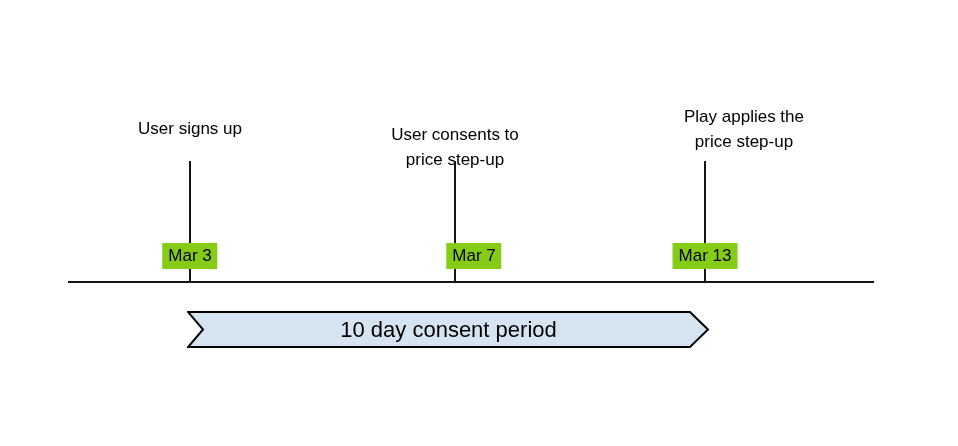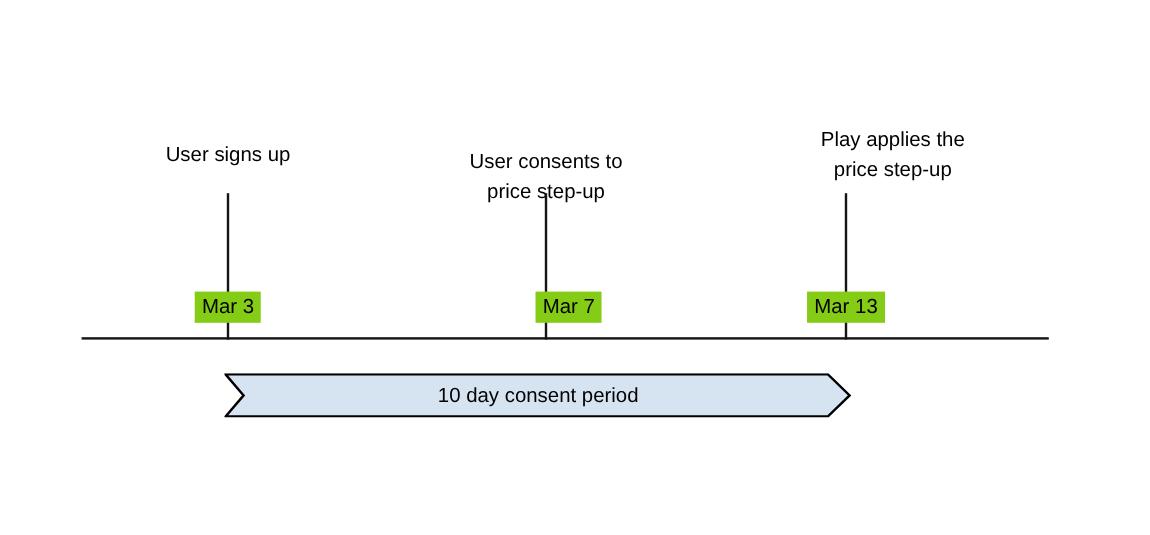--- a/index.html
+++ b/index.html
@@ -67,21 +67,21 @@
   }
   .period-banner .banner-label {
     position: absolute;
     left: 0;
     top: 0;
     width: 100%;
     height: 100%;
     display: flex;
     align-items: center;
     justify-content: center;
-    font-size: 17px;
+    font-size: 22px;
     color: #000000;
   }
 </style>
 </head>
 <body>
 
 <div class="canvas">
 
   <div class="timeline-line"></div>
 

